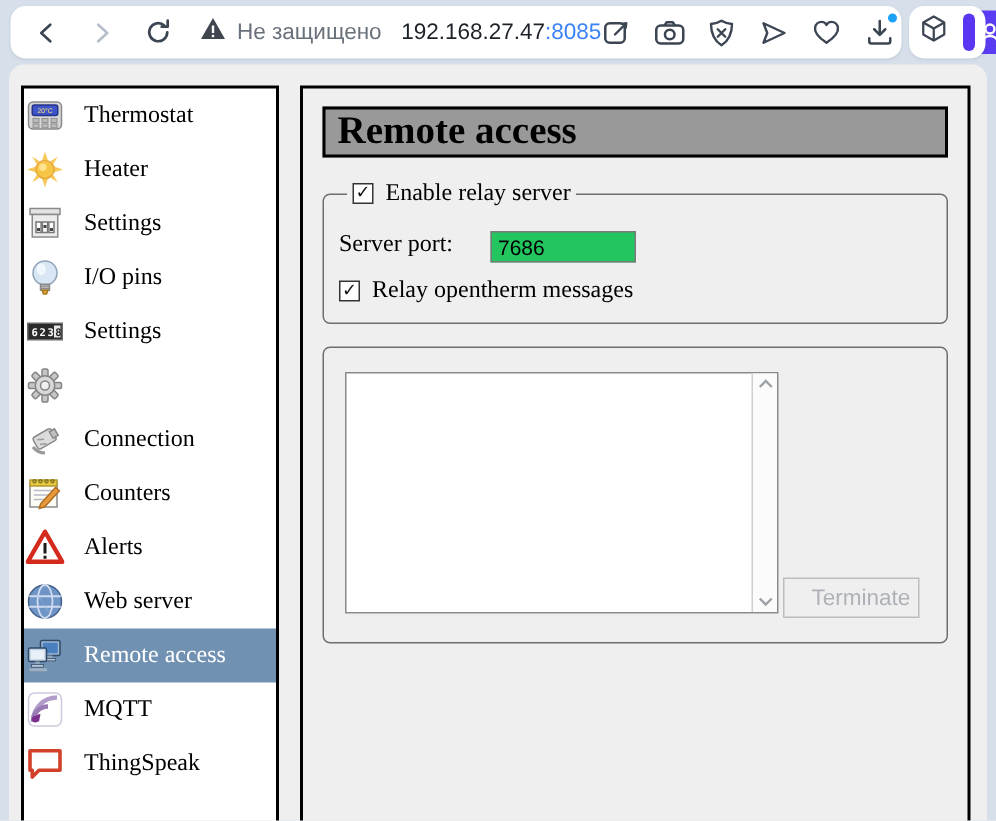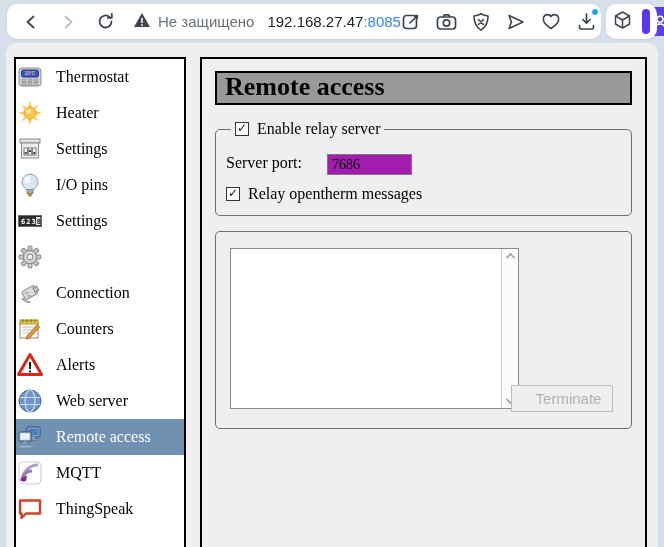--- a/index.html
+++ b/index.html
@@ -54,31 +54,31 @@
   fieldset { border:1px solid #6e6e6e; border-radius:5px; padding:6px 10px 12px 10px; margin-top:15px; }
   legend { font-size:16px; padding:0 4px; margin-left:5px; }
   .legend-inline { display:flex; align-items:center; gap:8px; }
 
   .cbx { width:14px; height:14px; background:#fff; border:1px solid #333; display:inline-flex;
          align-items:center; justify-content:center; flex:0 0 14px; }
   .cbx .mark { font-family:"DejaVu Sans", sans-serif; font-size:12px; line-height:1; color:#111; transform:translateY(-1px); }
 
   .row { display:flex; align-items:flex-start; margin-top:10px; }
   .srv-lbl { font-size:16px; width:101px; }
-  .port-input { width:85px; height:21px; border:1px solid #7a7a7a; background:#a21caf;
-                font-family:Liberation Serif, serif; font-size:14px; padding:0 4px; }
+  .port-input { width:97px; height:21px; border:1px solid #7a7a7a; background:#22c55e;
+                font-family:Liberation Sans, sans-serif; font-size:14px; padding:0 4px; }
   .chk-row { display:flex; align-items:center; gap:8px; margin-top:10px; font-size:16px; }
 
   .conn-body { position:relative; height:172px; margin-top:6px; }
   .listbox { position:absolute; left:4px; top:4px; width:289px; height:161px;
              background:#fff; border:1px solid #8a8a8a; display:flex; }
   .list-items { flex:1; }
   .scrollbar { width:17px; border-left:1px solid #cfcfcf; background:#fbfbfb;
                display:flex; flex-direction:column; justify-content:space-between; align-items:center; padding:3px 0; }
-  .terminate { position:absolute; right:8px; bottom:4px; width:102px; height:27px;
+  .terminate { position:absolute; right:8px; bottom:4px; width:91px; height:27px;
                background:#efeff0; border:1px solid #bdbdbd; color:#aeb2b8;
                font-family:"Liberation Sans", sans-serif; font-size:15px;padding-left:13px; }
 </style>
 </head>
 <body>
 
 <div class="chrome">
   <div class="addressbar">
     <div class="abar-left">
       <span class="nav-ico">

